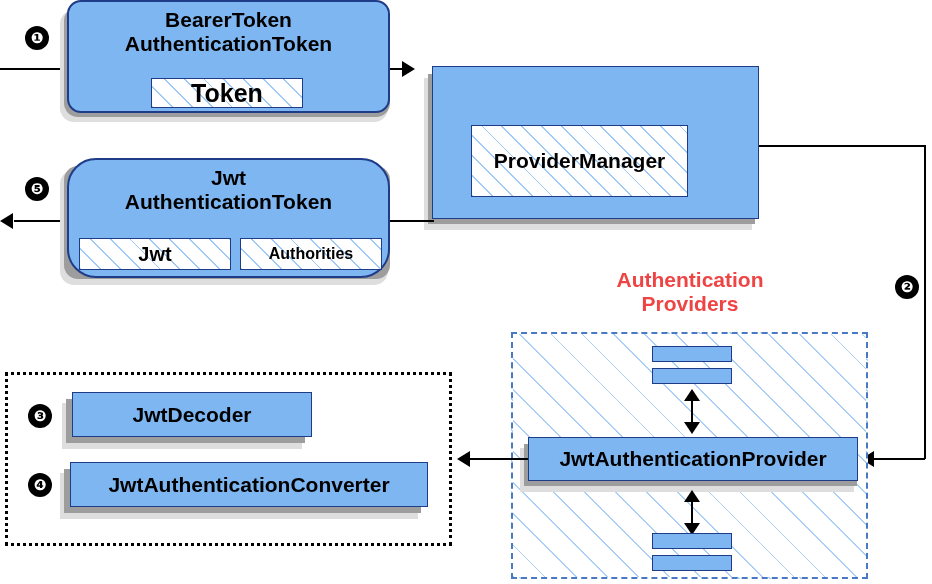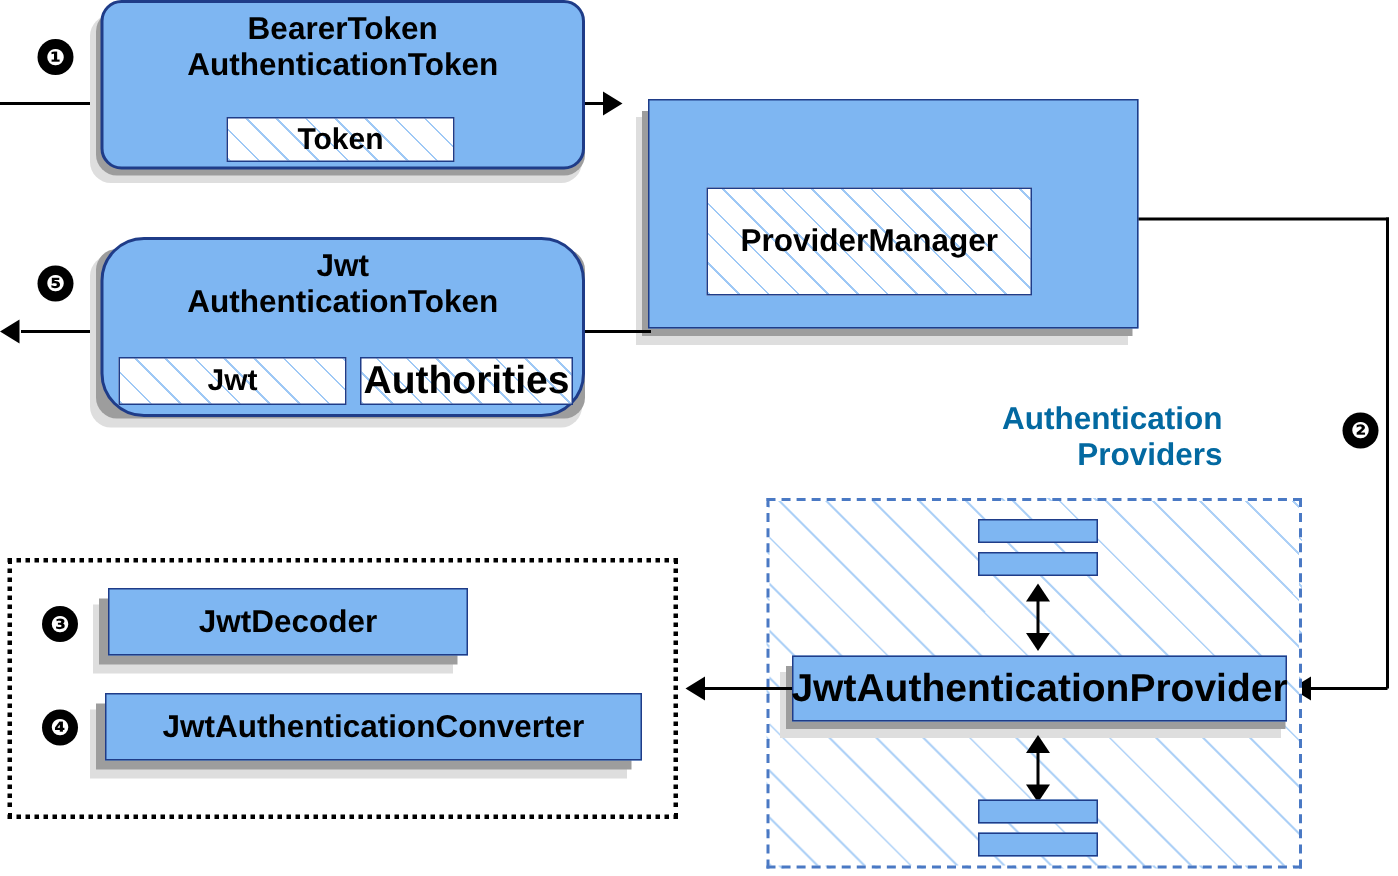--- a/index.html
+++ b/index.html
@@ -78,21 +78,21 @@
   
   .hline{position:absolute;height:0;border-top:2px solid #000;}
   .vline{position:absolute;width:0;border-left:2px solid #000;}
   .arrowhead{position:absolute;width:0;height:0;}
   .ah-right{border-top:8px solid transparent;border-bottom:8px solid transparent;border-left:13px solid #000;}
   .ah-left{border-top:8px solid transparent;border-bottom:8px solid transparent;border-right:13px solid #000;}
   .ah-up{border-left:8px solid transparent;border-right:8px solid transparent;border-bottom:12px solid #000;}
   .ah-down{border-left:8px solid transparent;border-right:8px solid transparent;border-top:12px solid #000;}
 
   .label-static{
-    position:absolute;text-align:right;font-weight:bold;color:#0369a1;
+    position:absolute;text-align:center;font-weight:bold;color:#ef4444;
     line-height:1.12;
   }
 
   .bar{position:absolute;background:#7EB6F2;border:1.5px solid #1F3C88;box-sizing:border-box;}
 </style>
 </head>
 <body>
 
 <div id="stage">
 
@@ -100,21 +100,21 @@
   <div class="arrowhead ah-right" style="left:402px;top:61px;"></div>
   <div class="numcirc" style="left:25px;top:26px;">❶</div>
 
   <div class="sh-light rnd" style="left:60px;top:10px;width:328px;height:112px;"></div>
   <div class="sh-dark rnd" style="left:64px;top:7px;width:326px;height:110px;"></div>
   <div class="node blue rounded" style="left:67px;top:0px;width:323px;height:113px;flex-direction:column;justify-content:flex-start;padding-top:6px;">
     <div style="font-size:21px;">
       <div>BearerToken</div>
       <div>AuthenticationToken</div>
     </div>
-    <div class="hatch-white" style="position:absolute;left:82px;top:76px;width:152px;height:30px;font-size:20px;">
+    <div class="hatch-white" style="position:absolute;left:82px;top:76px;width:152px;height:30px;font-size:25px;">
       <span>Token</span>
     </div>
   </div>
 
   <div class="sh-light" style="left:424px;top:78px;width:328px;height:152px;"></div>
   <div class="sh-dark" style="left:428px;top:74px;width:327px;height:150px;"></div>
   <div class="node blue" style="left:432px;top:66px;width:327px;height:153px;flex-direction:column;justify-content:flex-start;padding-top:20px;">
     <div class="hatch-white" style="position:absolute;left:38px;top:58px;width:217px;height:72px;font-size:21px;">
       <span>ProviderManager</span>
     </div>
@@ -134,42 +134,42 @@
   <div class="sh-light rnd" style="left:60px;top:170px;width:328px;height:115px;"></div>
   <div class="sh-dark rnd" style="left:64px;top:166px;width:326px;height:113px;"></div>
   <div class="node blue rounded" style="left:67px;top:158px;width:323px;height:120px;flex-direction:column;justify-content:flex-start;padding-top:6px;border-radius:29px;">
     <div style="font-size:21px;">
       <div>Jwt</div>
       <div>AuthenticationToken</div>
     </div>
     <div class="hatch-white" style="position:absolute;left:10px;top:78px;width:152px;height:32px;font-size:20px;">
       <span>Jwt</span>
     </div>
-    <div class="hatch-white" style="position:absolute;left:171px;top:78px;width:142px;height:32px;font-size:26px;text-align:right;">
+    <div class="hatch-white" style="position:absolute;left:171px;top:78px;width:142px;height:32px;font-size:16px;text-align:right;">
       <span>Authorities</span>
     </div>
   </div>
 
   <div class="label-static" style="left:565px;top:268px;width:250px;font-size:21px;">
     <div>Authentication</div>
     <div>Providers</div>
   </div>
 
   <div class="hatch-region" style="position:absolute;left:511px;top:332px;width:357px;height:247px;"></div>
 
   <div class="bar" style="left:652px;top:346px;width:80px;height:16px;"></div>
   <div class="bar" style="left:652px;top:368px;width:80px;height:16px;"></div>
 
   <div class="vline" style="left:691px;top:392px;height:37px;"></div>
   <div class="arrowhead ah-up" style="left:684px;top:389px;"></div>
   <div class="arrowhead ah-down" style="left:684px;top:422px;"></div>
 
   <div class="sh-light" style="left:520px;top:448px;width:334px;height:44px;"></div>
   <div class="sh-dark" style="left:524px;top:444px;width:333px;height:42px;"></div>
-  <div class="node blue" style="left:528px;top:437px;width:330px;height:44px;font-size:26px;">
+  <div class="node blue" style="left:528px;top:437px;width:330px;height:44px;font-size:21px;">
     <span>JwtAuthenticationProvider</span>
   </div>
 
   <div class="vline" style="left:691px;top:493px;height:37px;"></div>
   <div class="arrowhead ah-up" style="left:684px;top:490px;"></div>
   <div class="arrowhead ah-down" style="left:684px;top:523px;"></div>
 
   <div class="bar" style="left:652px;top:533px;width:80px;height:16px;"></div>
   <div class="bar" style="left:652px;top:555px;width:80px;height:16px;"></div>
 

